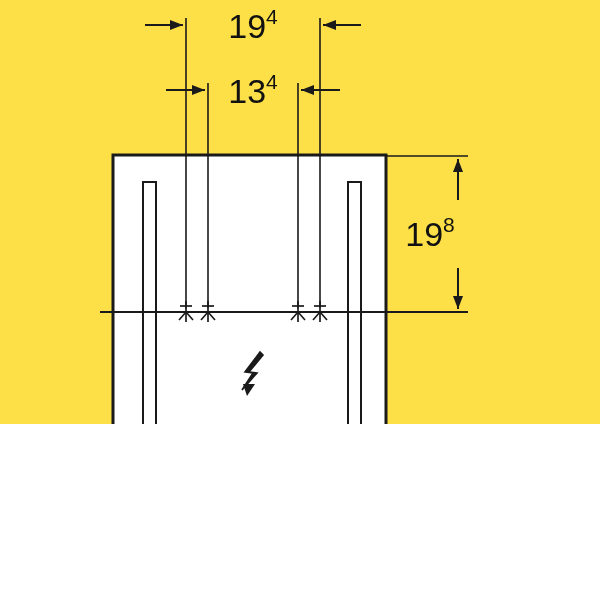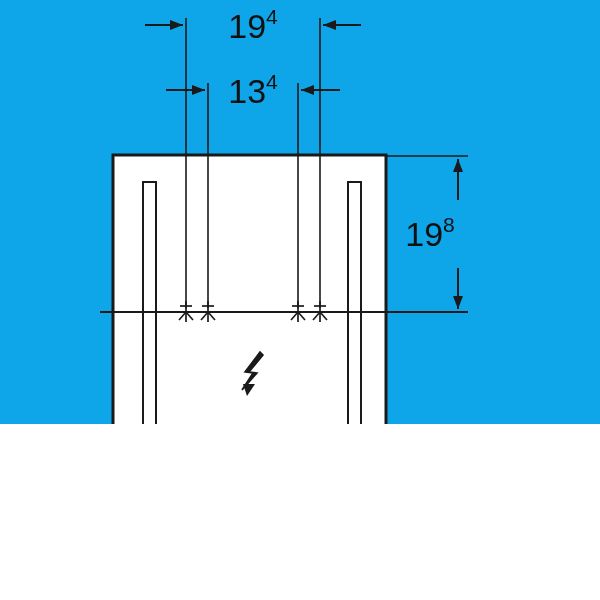--- a/index.html
+++ b/index.html
@@ -8,21 +8,21 @@
     padding: 0;
     background: #ffffff;
   }
   body {
     font-family: "Liberation Sans", sans-serif;
   }
   #drawing-root {
     position: relative;
     width: 600px;
     height: 424px;
-    background: #0ea5e9;
+    background: #fde047;
     overflow: hidden;
   }
   #drawing-svg {
     position: absolute;
     left: 0;
     top: 0;
     width: 600px;
     height: 600px;
     display: block;
   }

